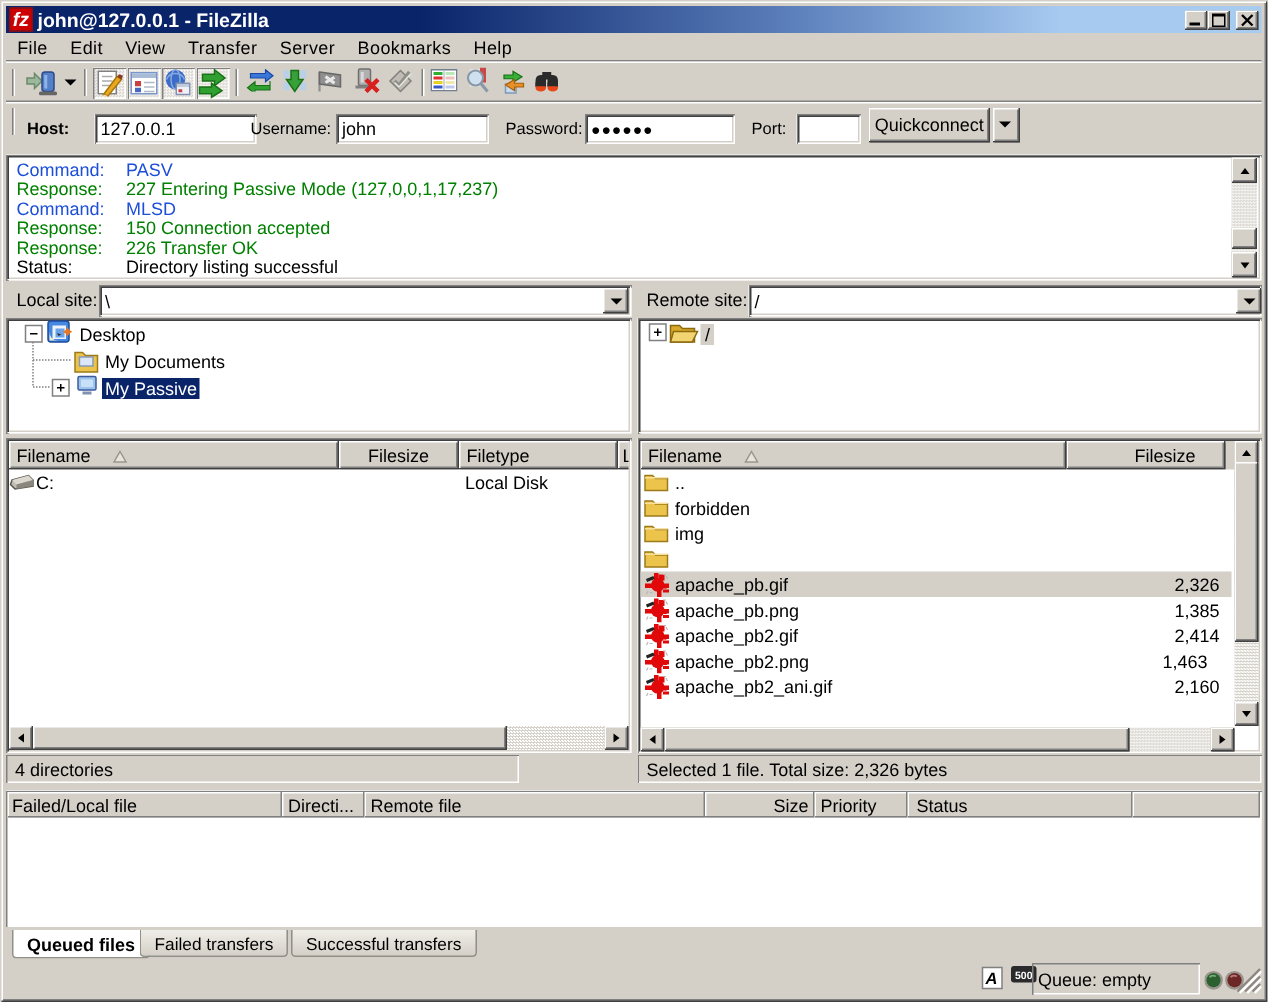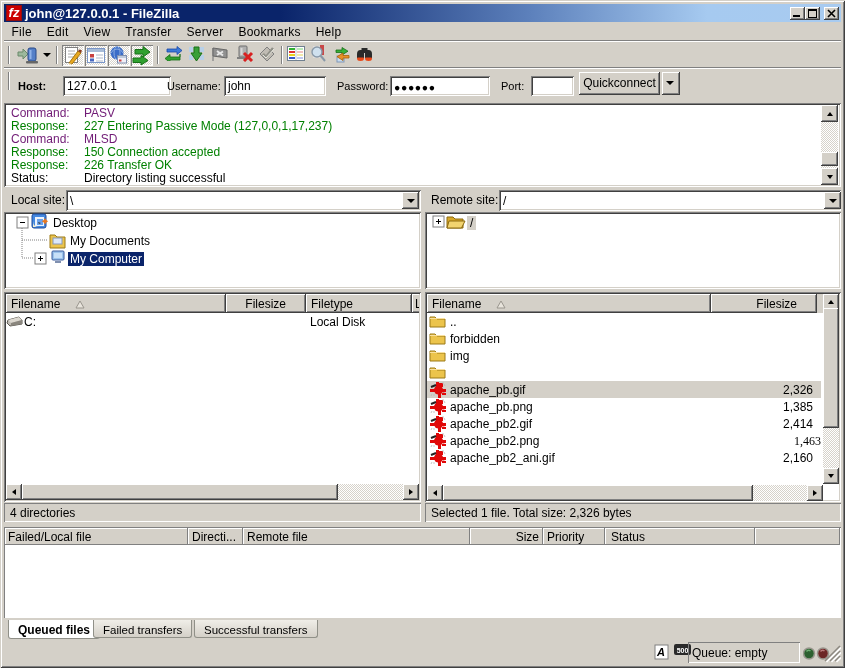--- a/index.html
+++ b/index.html
@@ -46,21 +46,21 @@
 #qcbtn { position:absolute; left:575px; top:3px; width:81px; height:23px; background:#d4d0c8;
   box-shadow: inset -1px -1px 0 #404040, inset 1px 1px 0 #ffffff, inset -2px -2px 0 #808080;
   text-align:center; line-height:22px; }
 #qcarrow { position:absolute; left:658px; top:3px; width:18px; height:23px; background:#d4d0c8;
   box-shadow: inset -1px -1px 0 #404040, inset 1px 1px 0 #ffffff, inset -2px -2px 0 #808080; }
 .downtri { width:0; height:0; border-left:4px solid transparent; border-right:4px solid transparent; border-top:4px solid #000; }
 
 #log { left:4px; top:103px; width:837px; height:84px; background:#fff; }
 #log .line { position:absolute; left:7px; white-space:pre; }
 #log .val { position:absolute; left:80px; white-space:pre; }
-.navy { color:#701a75; }
+.navy { color:#1d4ed8; }
 .green { color:#008000; }
 
 .sb-track { background: repeating-conic-gradient(#ffffff 0% 25%, #d6d2ca 0% 50%) 0 0/2px 2px; }
 .sbbtn { position:absolute; width:16px; height:16px; background:#d4d0c8;
   box-shadow: inset -1px -1px 0 #404040, inset 1px 1px 0 #ffffff, inset -2px -2px 0 #808080, inset 2px 2px 0 #d4d0c8;
   display:flex; align-items:center; justify-content:center; }
 .sbthumb { position:absolute; background:#d4d0c8;
   box-shadow: inset -1px -1px 0 #404040, inset 1px 1px 0 #ffffff, inset -2px -2px 0 #808080, inset 2px 2px 0 #d4d0c8; }
 .tri-up { width:0; height:0; border-left:3px solid transparent; border-right:3px solid transparent; border-bottom:4px solid #000; }
 .tri-down { width:0; height:0; border-left:3px solid transparent; border-right:3px solid transparent; border-top:4px solid #000; }
@@ -311,21 +311,21 @@
       <path d="M41 6 l1.2 2 2 1.2 -2 1.2 -1.2 2 -1.2 -2 -2 -1.2 2 -1.2 Z" fill="#e87820"></path>
       <path d="M34 10 l3 1 -2 1 Z" fill="#333"></path>
       <path d="M46 23 l5 0 2 2 8 0 0 11 -15 0 z" fill="#ecc44c" stroke="#9c7a18"></path>
       <rect x="49" y="26" width="9" height="6" fill="#dce8fa" stroke="#8898b8"></rect>
       <rect x="48" y="39" width="12" height="9" rx="1" fill="#9cc4ec" stroke="#3a5a9c"></rect>
       <rect x="50" y="41" width="8" height="5" fill="#c8e0f8"></rect>
       <rect x="51" y="49" width="6" height="2" fill="#8090b0"></rect>
     </svg>
     <span class="abs" style="left:49px; top:4px;">Desktop</span>
     <span class="abs" style="left:66px; top:22px;">My Documents</span>
-    <span class="abs" style="left:64px; top:40px; background:#0a246a; color:#fff; padding:0 2px;">My Computer</span>
+    <span class="abs" style="left:64px; top:40px; background:#0a246a; color:#fff; padding:0 2px;">My Passive</span>
   </div>
 
   <div class="abs treepanel sunken" style="left:425px; top:212px; width:416px; height:77px;">
     <svg class="abs" style="left:0;top:0;" width="60" height="24">
       <rect x="8" y="4" width="11" height="11" fill="#fff" stroke="#808080"></rect>
       <line x1="11" y1="9.5" x2="16" y2="9.5" stroke="#000"></line>
       <line x1="13.5" y1="7" x2="13.5" y2="12" stroke="#000"></line>
       <path d="M22 5 l6 0 2 2 8 0 0 9 -16 0 z" fill="#d8a828" stroke="#8c6a10"></path>
       <path d="M24 9 L40 9 L36.5 16 L22 16 Z" fill="#f2d470" stroke="#8c6a10"></path>
     </svg>
@@ -458,21 +458,21 @@
               <rect x="12" y="8" width="5" height="3"></rect>
               <rect x="9" y="11" width="3" height="6"></rect>
               <rect x="13" y="12" width="4" height="2"></rect>
               <circle cx="9.5" cy="9" r="4.5"></circle>
               <circle cx="14.5" cy="10" r="1.5"></circle>
             </g>
             <path d="M2 6 L7 4" stroke="#222" stroke-width="2"></path>
             <path d="M13 2 l2 0 M15 3 l1 2 M3 13 l-1 2 M4 14 l2 0" stroke="#b8b8b8" stroke-width="0.8" fill="none"></path>
           </svg>
           <span style="position:absolute;left:23px;top:2px;">apache_pb2.png</span>
-          <span style="position:absolute;right:0;top:2px;font-family:Liberation Serif, serif;">1,463</span>
+          <span style="position:absolute;right:16px;top:2px;">1,463</span>
         </div>
       <div style="position:relative;height:17px;">
           <svg width="18" height="17" style="position:absolute;left:2px;top:0;">
             <g fill="#e00808">
               <rect x="7" y="1" width="3" height="6"></rect>
               <rect x="10" y="2" width="4" height="4"></rect>
               <rect x="1" y="8" width="6" height="3"></rect>
               <rect x="12" y="8" width="5" height="3"></rect>
               <rect x="9" y="11" width="3" height="6"></rect>
               <rect x="13" y="12" width="4" height="2"></rect>
@@ -499,21 +499,21 @@
     <div class="abs sb-track" style="left:2px; top:193px; width:396px; height:16px;"></div>
     <div class="sbbtn" style="left:2px; top:193px;">
         <div class="tri-left"></div>
       </div>
     <div class="sbthumb" style="left:18px; top:193px; width:310px; height:16px;"></div>
     <div class="sbbtn" style="left:382px; top:193px;">
         <div class="tri-right"></div>
       </div>
   </div>
 
-  <div class="abs statusbar-small" style="left:4px; top:503px; width:417px; height:19px;">4 directories</div>
+  <div class="abs statusbar-small" style="left:4px; top:503px; width:342px; height:19px;">4 directories</div>
   <div class="abs statusbar-small" style="left:425px; top:503px; width:416px; height:19px;">Selected 1 file. Total size: 2,326 bytes</div>
 
   <div class="abs sunken1" style="left:4px; top:527px; width:837px; height:91px; background:#fff;">
     <div class="abs" style="left:1px; top:1px; width:835px; height:17px; background:#d4d0c8;">
       <div class="qcell" style="left:0; width:183px; padding-left:3px;">Failed/Local file</div>
       <div class="qcell" style="left:183px; width:55px; padding-left:4px;">Directi...</div>
       <div class="qcell" style="left:238px; width:227px; padding-left:4px;">Remote file</div>
       <div class="qcell" style="left:465px; width:73px; text-align:right;">Size</div>
       <div class="qcell" style="left:538px; width:62px; padding-left:4px;">Priority</div>
       <div class="qcell" style="left:600px; width:150px; padding-left:6px;">Status</div>

